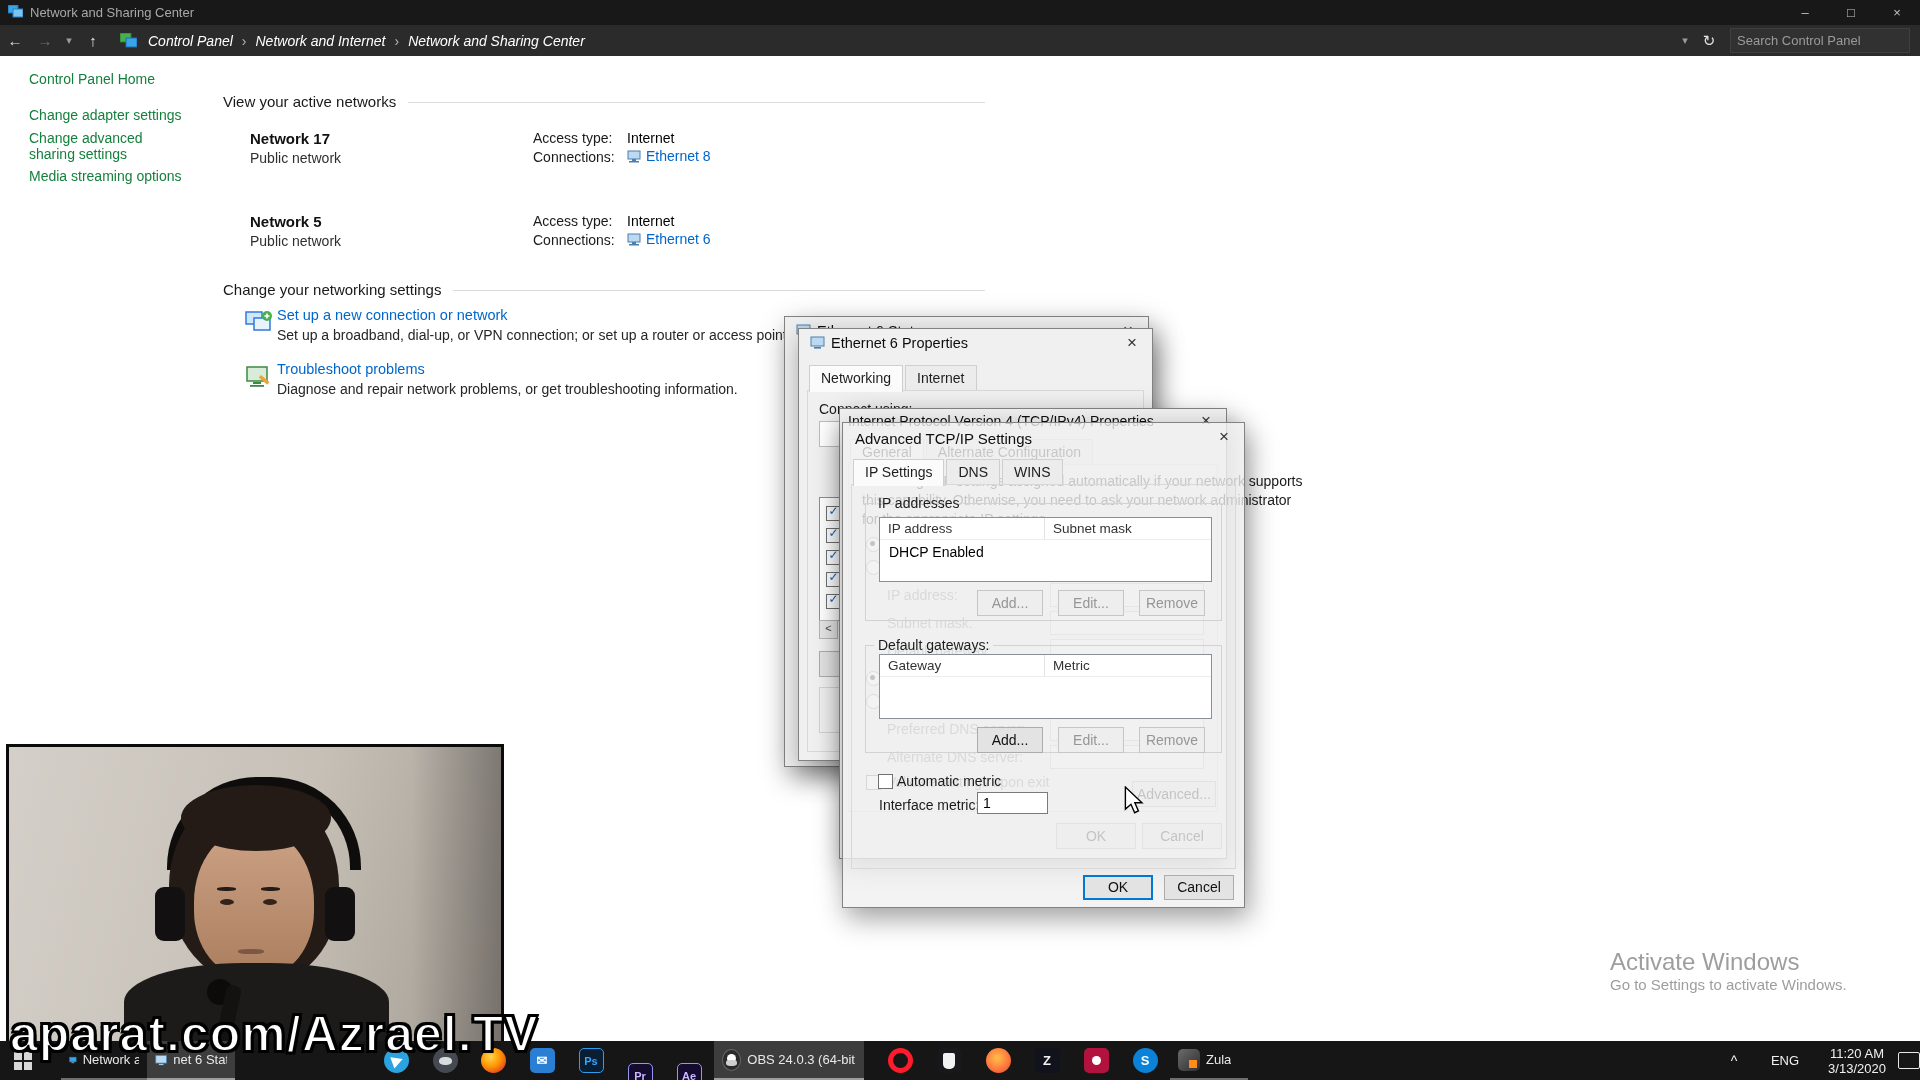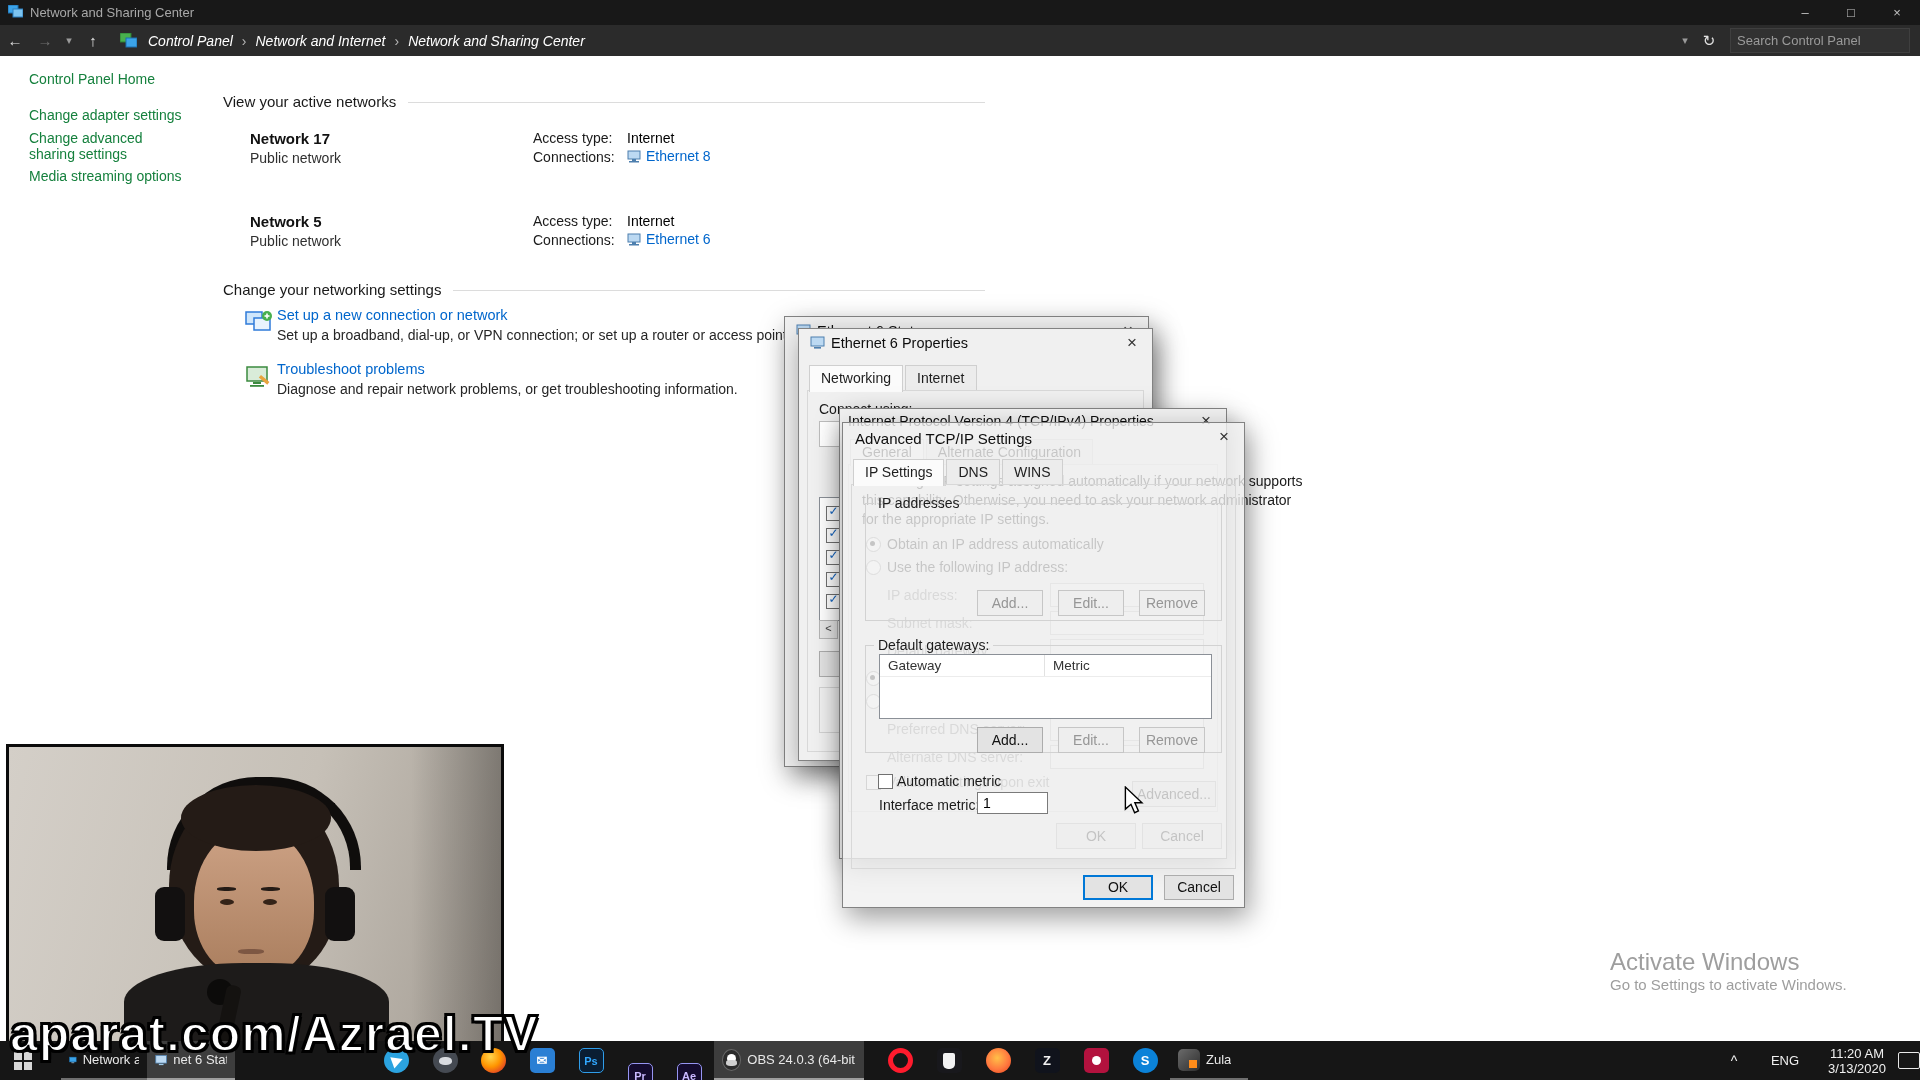--- a/index.html
+++ b/index.html
@@ -321,20 +321,27 @@
     <div class="dttl" style="left:12px;top:7px;font-size:15px">Advanced TCP/IP Settings</div>
     <div class="cls">×</div>
     <div class="tabrow" style="top:36px">
       <span class="tab sel">IP Settings</span><span class="tab">DNS</span><span class="tab">WINS</span>
     </div>
     <div class="page" style="left:8px;top:61px;right:8px;height:383px"></div>
 
     <fieldset class="grp" style="left:22px;top:72px;width:355px;height:124px">
       <legend>IP addresses</legend>
     </fieldset>
+    <div class="lv" style="left:36px;top:94px;width:331px;height:63px">
+      <div class="lvh">
+        <span class="lvc" style="width:165px">IP address</span>
+        <span class="lvc" style="flex:1;border-right:none">Subnet mask</span>
+      </div>
+      <div class="lvrow">DHCP Enabled</div>
+    </div>
     <div class="btn dis" style="left:134px;top:167px;width:66px;height:26px;line-height:24px">Add...</div>
     <div class="btn dis" style="left:215px;top:167px;width:66px;height:26px;line-height:24px">Edit...</div>
     <div class="btn dis" style="left:296px;top:167px;width:66px;height:26px;line-height:24px">Remove</div>
 
     <fieldset class="grp" style="left:22px;top:214px;width:355px;height:114px">
       <legend>Default gateways:</legend>
     </fieldset>
     <div class="lv" style="left:36px;top:231px;width:331px;height:63px">
       <div class="lvh">
         <span class="lvc" style="width:165px">Gateway</span>

